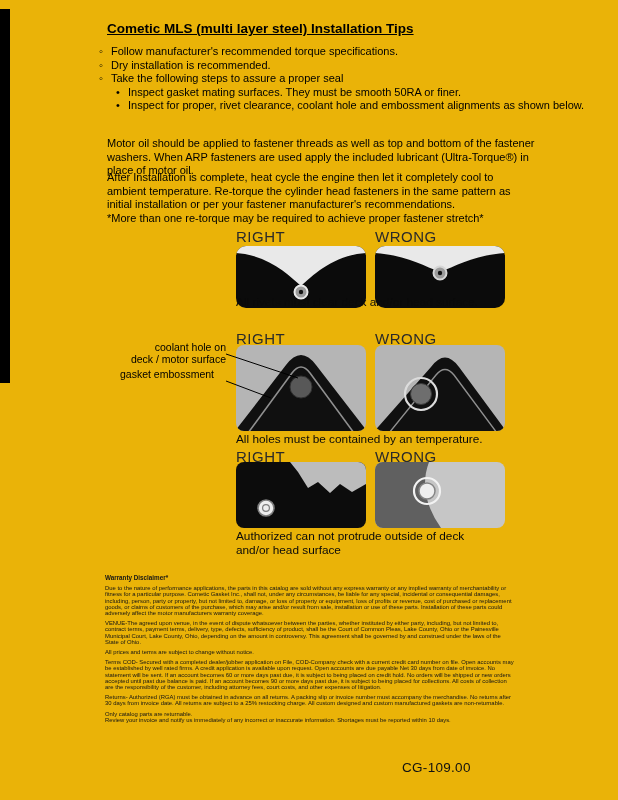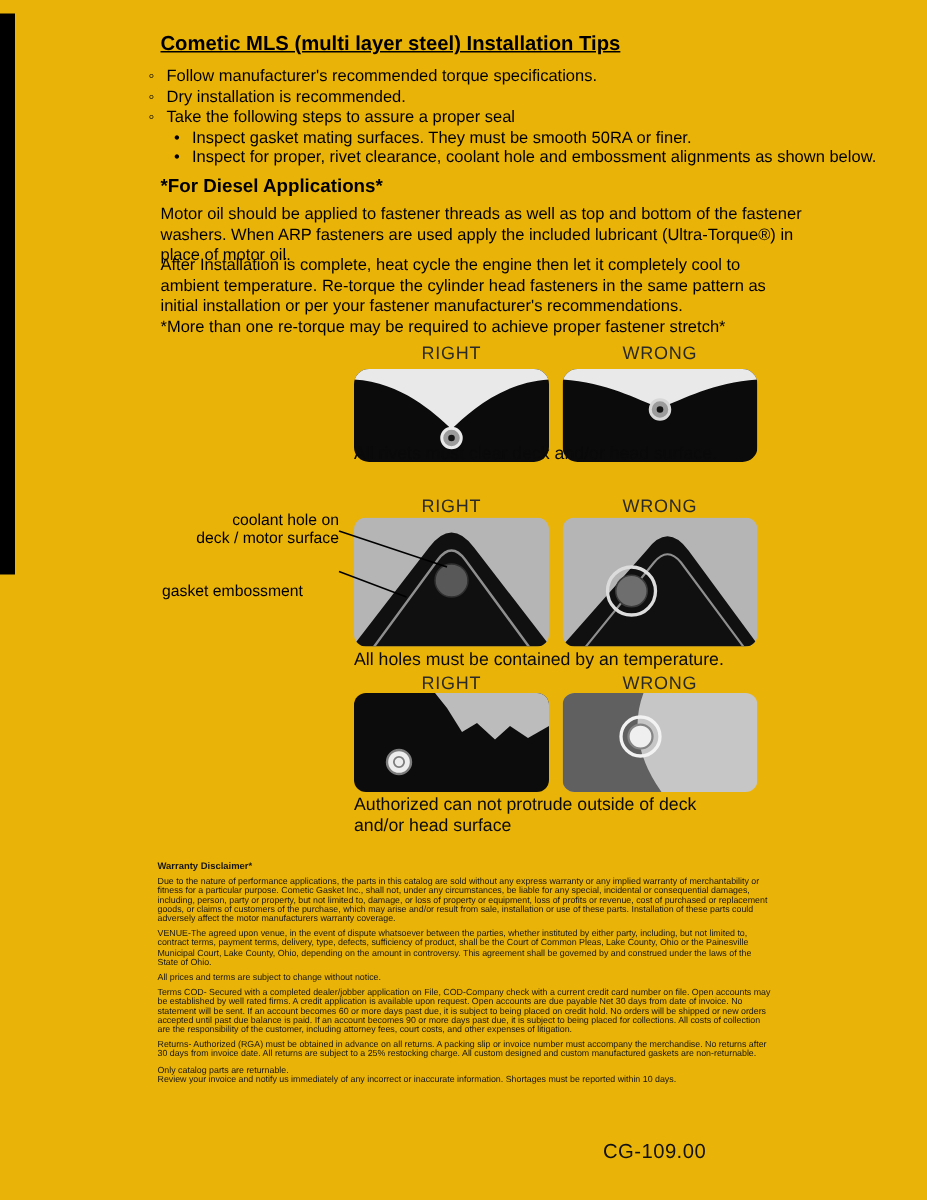--- a/index.html
+++ b/index.html
@@ -20,26 +20,26 @@
   .bullet { display: flex; }
   .bullet .marker { flex: 0 0 12px; width: 12px; }
   .bullet.sub { padding-left: 17px; }
 
   .diesel-heading { position: absolute; left: 107px; top: 117px; font-size: 12.5px; font-weight: bold; }
   .para { position: absolute; left: 107px; font-size: 11px; line-height: 13.5px; }
   .para.p1 { top: 137px; width: 432px; }
   .para.p2 { top: 171px; width: 412px; }
   .para.note { top: 212px; width: 470px; }
 
-  .dg-label { position: absolute; width: 130px; text-align: center; font-size: 12px; color: #2a2a2a; letter-spacing: 0.5px; }
+  .dg-label { position: absolute; width: 130px; text-align: left; font-size: 15px; color: #2a2a2a; letter-spacing: 0.5px; }
   .panel { position: absolute; width: 130px; overflow: hidden; border-radius: 10px; }
   .caption { position: absolute; font-size: 11.8px; line-height: 13.5px; color: #0a0a0a; }
 
   .coolant-label { position: absolute; left: 116px; top: 341px; width: 110px; text-align: right; font-size: 10.5px; line-height: 12px; }
-  .emboss-label  { position: absolute; left: 108px; top: 388px; width: 118px; text-align: left; font-size: 10.5px; }
+  .emboss-label  { position: absolute; left: 108px; top: 368px; width: 118px; text-align: center; font-size: 10.5px; }
   .pointer-lines { position: absolute; left: 225px; top: 347px; z-index: 4; }
 
   .warranty { position: absolute; left: 105px; top: 575px; width: 410px; font-size: 5.9px; line-height: 6.2px; color: #151515; }
   .w-head { font-weight: bold; font-size: 6.3px; margin: 0 0 4px 0; }
   .w-p { margin: 0 0 4px 0; }
   .w-p.tight { margin: 0; }
 
   .footer-code { position: absolute; left: 402px; top: 760px; font-size: 13.5px; color: #111; letter-spacing: 0.3px; }
 </style>
 </head>
@@ -67,21 +67,20 @@
     <div class="bullet sub">
       <span class="marker">•</span>
       <span>Inspect gasket mating surfaces.  They must be smooth 50RA or finer.</span>
     </div>
     <div class="bullet sub">
       <span class="marker">•</span>
       <span>Inspect for proper, rivet clearance, coolant hole and embossment alignments as shown below.</span>
     </div>
   </div>
 
-  <div class="diesel-heading">*For Diesel Applications*</div>
   <div class="para p1">Motor oil should be applied to fastener threads as well as top and bottom of the fastener washers. When ARP fasteners are used apply the included lubricant (Ultra-Torque®) in place of motor oil.</div>
   <div class="para p2">After Installation is complete, heat cycle the engine then let it completely cool to ambient temperature. Re-torque the cylinder head fasteners in the same pattern as initial installation or per your fastener manufacturer's recommendations.</div>
   <div class="para note">*More than one re-torque may be required to achieve proper fastener stretch*</div>
 
   <div class="dg-label" style="left:236px;top:228px;">RIGHT</div>
   <div class="dg-label" style="left:375px;top:228px;">WRONG</div>
 
   <div class="panel" style="left:236px;top:246px;height:62px;">
     <svg width="130" height="62" viewBox="0 0 130 62">
       <rect width="130" height="62" fill="#0b0b0b"></rect>

